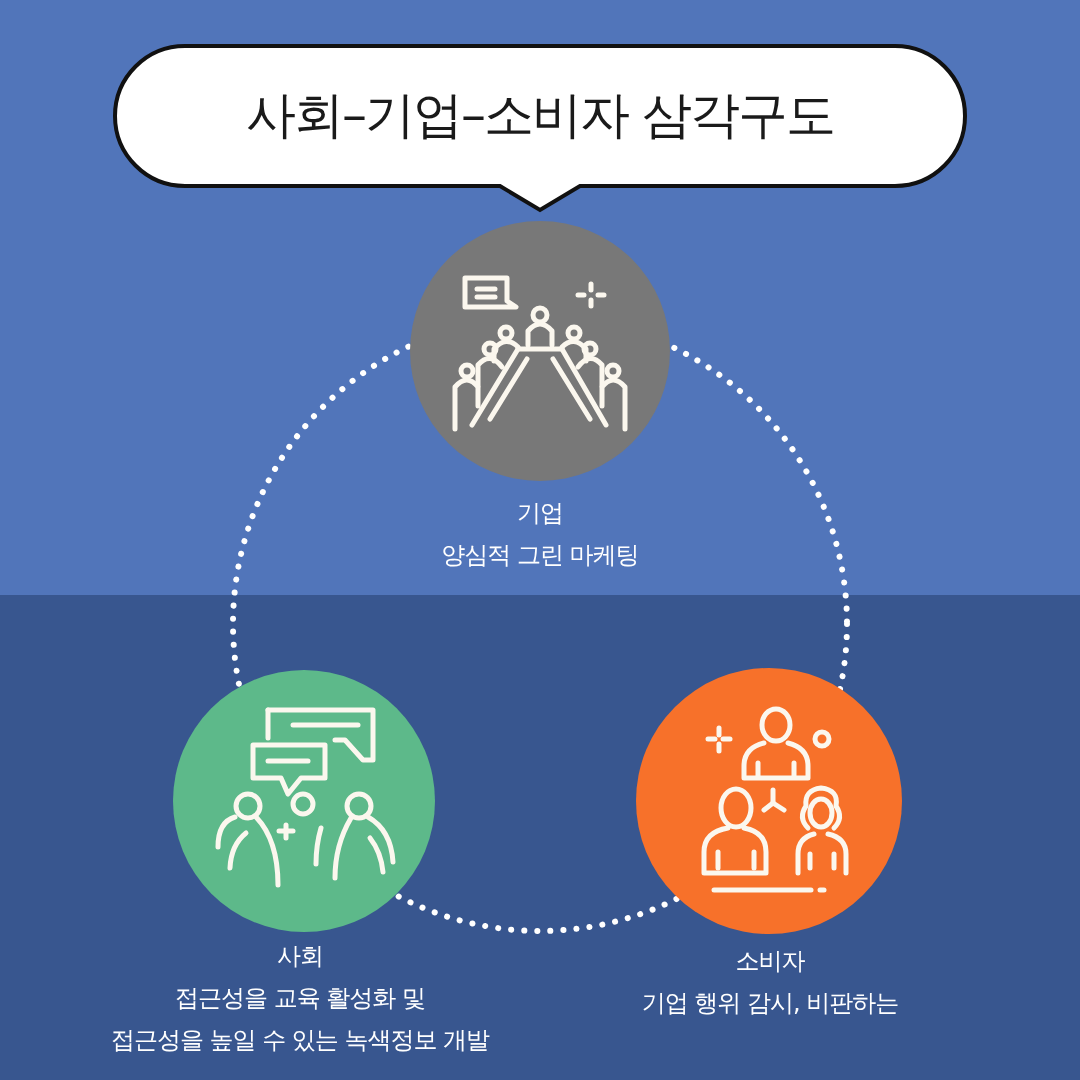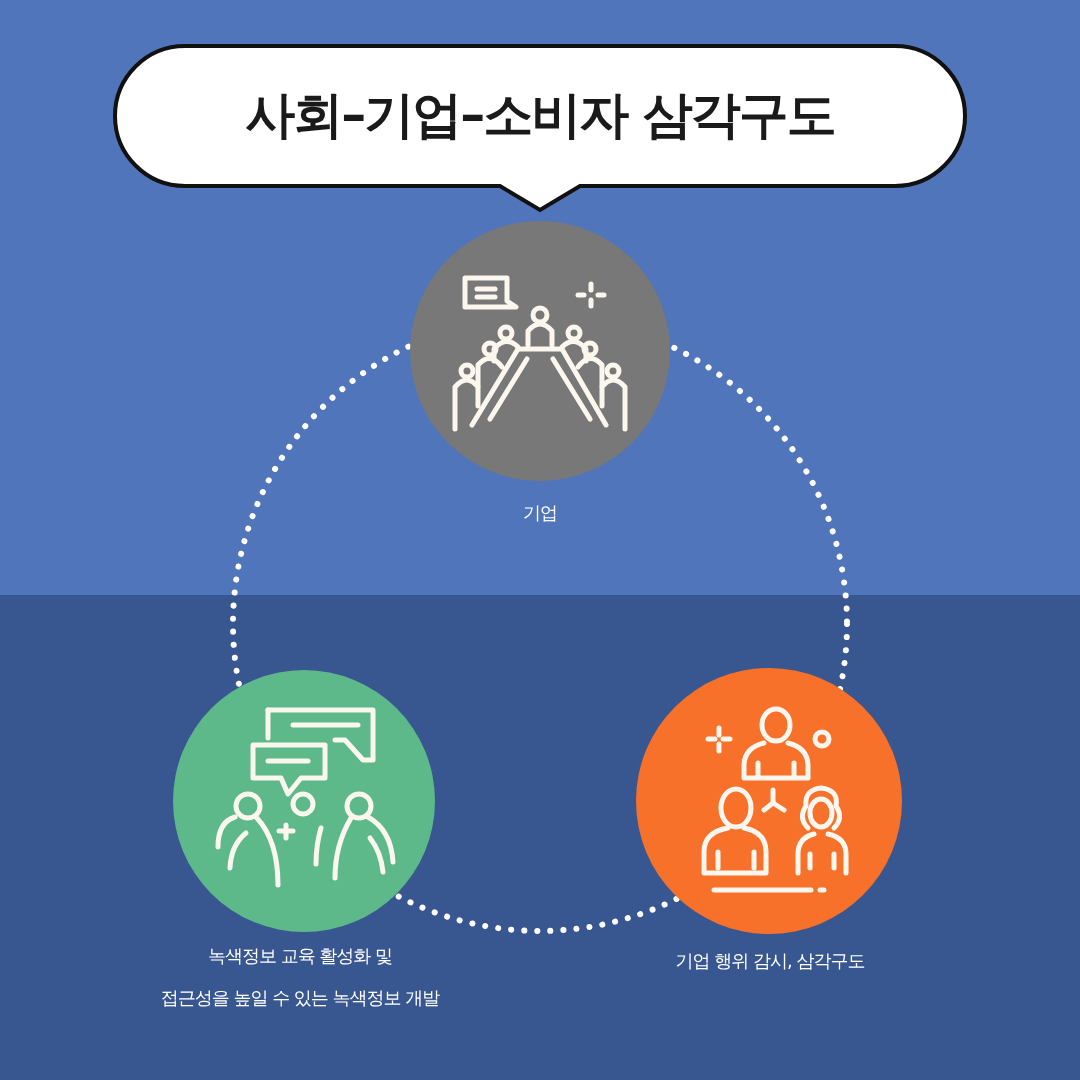--- a/index.html
+++ b/index.html
@@ -1,24 +1,24 @@
 <!DOCTYPE html>
 <html><head>
 <meta charset="utf-8">
 <style>
   html, body { margin:0; padding:0; }
   body { width:1080px; height:1080px; position:relative; overflow:hidden; font-family:"DejaVu Sans", "Liberation Sans", sans-serif; }
   .bg-top { position:absolute; left:0; top:0; width:1080px; height:595px; background:#5175BA; }
   .bg-bottom { position:absolute; left:0; top:595px; width:1080px; height:485px; background:#38568F; }
   .ring { position:absolute; left:0; top:0; width:1080px; height:1080px; }
   .bubble { position:absolute; left:0; top:0; width:1080px; height:230px; }
-  .title { position:absolute; left:115px; top:45px; width:850px; height:140px; display:flex; align-items:center; justify-content:center; font-size:50px; font-weight:bold; color:#1a1a1a; letter-spacing:-2px; }
+  .title { position:absolute; left:115px; top:45px; width:850px; height:140px; display:flex; align-items:center; justify-content:center; font-size:50px; font-weight:normal; color:#1a1a1a; letter-spacing:-2px; }
   .node { position:absolute; border-radius:50%; }
   .node svg { position:absolute; left:0; top:0; width:100%; height:100%; }
-  .label { position:absolute; color:#ffffff; text-align:center; font-size:18px; line-height:42px; letter-spacing:-1px; }
+  .label { position:absolute; color:#ffffff; text-align:center; font-size:24px; line-height:42px; letter-spacing:-1px; }
   .label div { white-space:nowrap; }
 </style>
 </head>
 <body>
 
 <div class="bg-top"></div>
 <div class="bg-bottom"></div>
 
 <svg class="ring" viewBox="0 0 1080 1080">
   <circle cx="540" cy="624" r="307" fill="none" stroke="#ffffff" stroke-width="6" stroke-linecap="round" stroke-dasharray="0.1 13"></circle>
@@ -60,20 +60,21 @@
     <circle cx="164" cy="112" r="6"></circle>
     <path d="M152,126 Q164,114 176,128 L176,140"></path>
     <circle cx="180" cy="128" r="6"></circle>
     <path d="M168,146 Q180,130 192,144 L192,165"></path>
     <circle cx="203" cy="150" r="6"></circle>
     <path d="M192,185 L192,166 Q203,152 215,166 L215,208"></path>
   </svg>
 </div>
 <div class="label" style="left:340px; top:492px; width:400px;">
   <div>기업</div>
+  <div>양심적 그린 마케팅</div>
 </div>
 
 <div class="node" style="left:173px; top:670px; width:262px; height:262px; background:#5DB98A;">
   <svg viewBox="0 0 262 262" fill="none" stroke="#FBF7EE" stroke-width="5" stroke-linecap="round" stroke-linejoin="round">
 
     <path d="M95,40 L200,40 L200,90 L190,90 L172,70 L162,70"></path>
     <path d="M95,40 L95,68"></path>
     <line x1="120" y1="55" x2="185" y2="55"></line>
 
     <path d="M80,75 L152,75 L152,108 L128,108 L115,124 L108,108 L80,108 Z"></path>
@@ -90,21 +91,22 @@
     <path d="M73,163 Q58,175 57,198"></path>
 
     <circle cx="186" cy="136" r="12"></circle>
     <path d="M178,148 Q162,175 162,208"></path>
     <path d="M195,147 Q218,160 220,192"></path>
     <path d="M197,168 Q208,182 210,202"></path>
     <path d="M148,158 Q143,175 143,194"></path>
   </svg>
 </div>
 <div class="label" style="left:30px; top:935px; width:540px;">
-  <div>녹색정보 교육 활성화 및</div>
+  <div>사회</div>
+  <div>접근성을 교육 활성화 및</div>
   <div>접근성을 높일 수 있는 녹색정보 개발</div>
 </div>
 
 <div class="node" style="left:636px; top:668px; width:266px; height:266px; background:#F7712A;">
   <svg viewBox="0 0 266 266" fill="none" stroke="#FBF7EE" stroke-width="5" stroke-linecap="round" stroke-linejoin="round">
 
     <line x1="83" y1="60" x2="83" y2="67"></line>
     <line x1="83" y1="76" x2="83" y2="83"></line>
     <line x1="72" y1="71" x2="79" y2="71"></line>
     <line x1="87" y1="71" x2="94" y2="71"></line>
@@ -129,14 +131,15 @@
     <ellipse cx="185" cy="145" rx="11" ry="14"></ellipse>
     <path d="M162,205 L162,186 Q162,170 178,166 M192,166 Q210,170 210,186 L210,205"></path>
     <line x1="174" y1="186" x2="174" y2="200"></line>
     <line x1="198" y1="186" x2="198" y2="200"></line>
 
     <line x1="78" y1="222" x2="175" y2="222"></line>
     <line x1="184" y1="222" x2="188" y2="222"></line>
   </svg>
 </div>
 <div class="label" style="left:570px; top:940px; width:400px;">
-  <div>기업 행위 감시, 삼각구도</div>
+  <div>소비자</div>
+  <div>기업 행위 감시, 비판하는</div>
 </div>
 
 </body></html>

